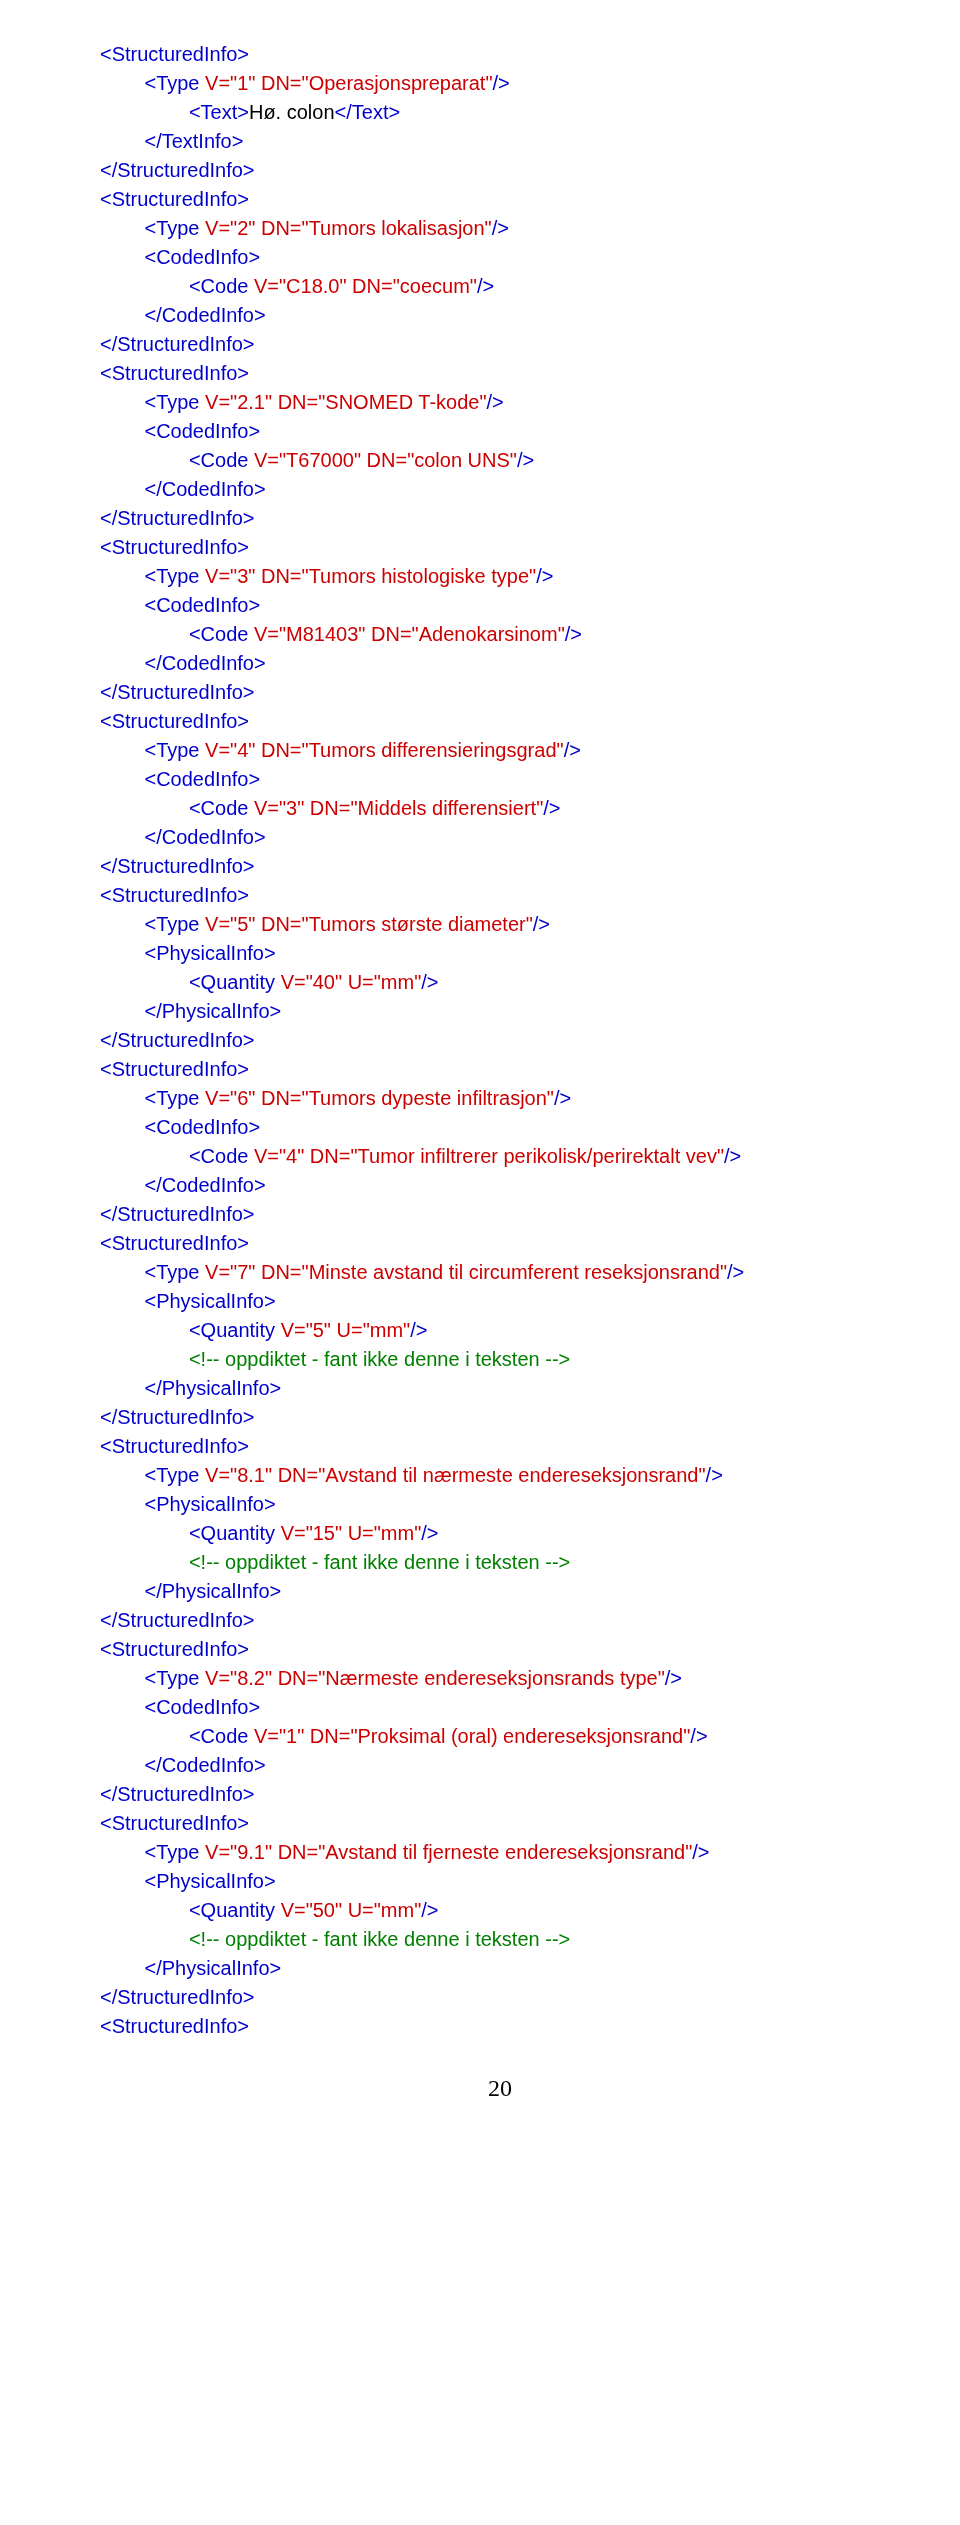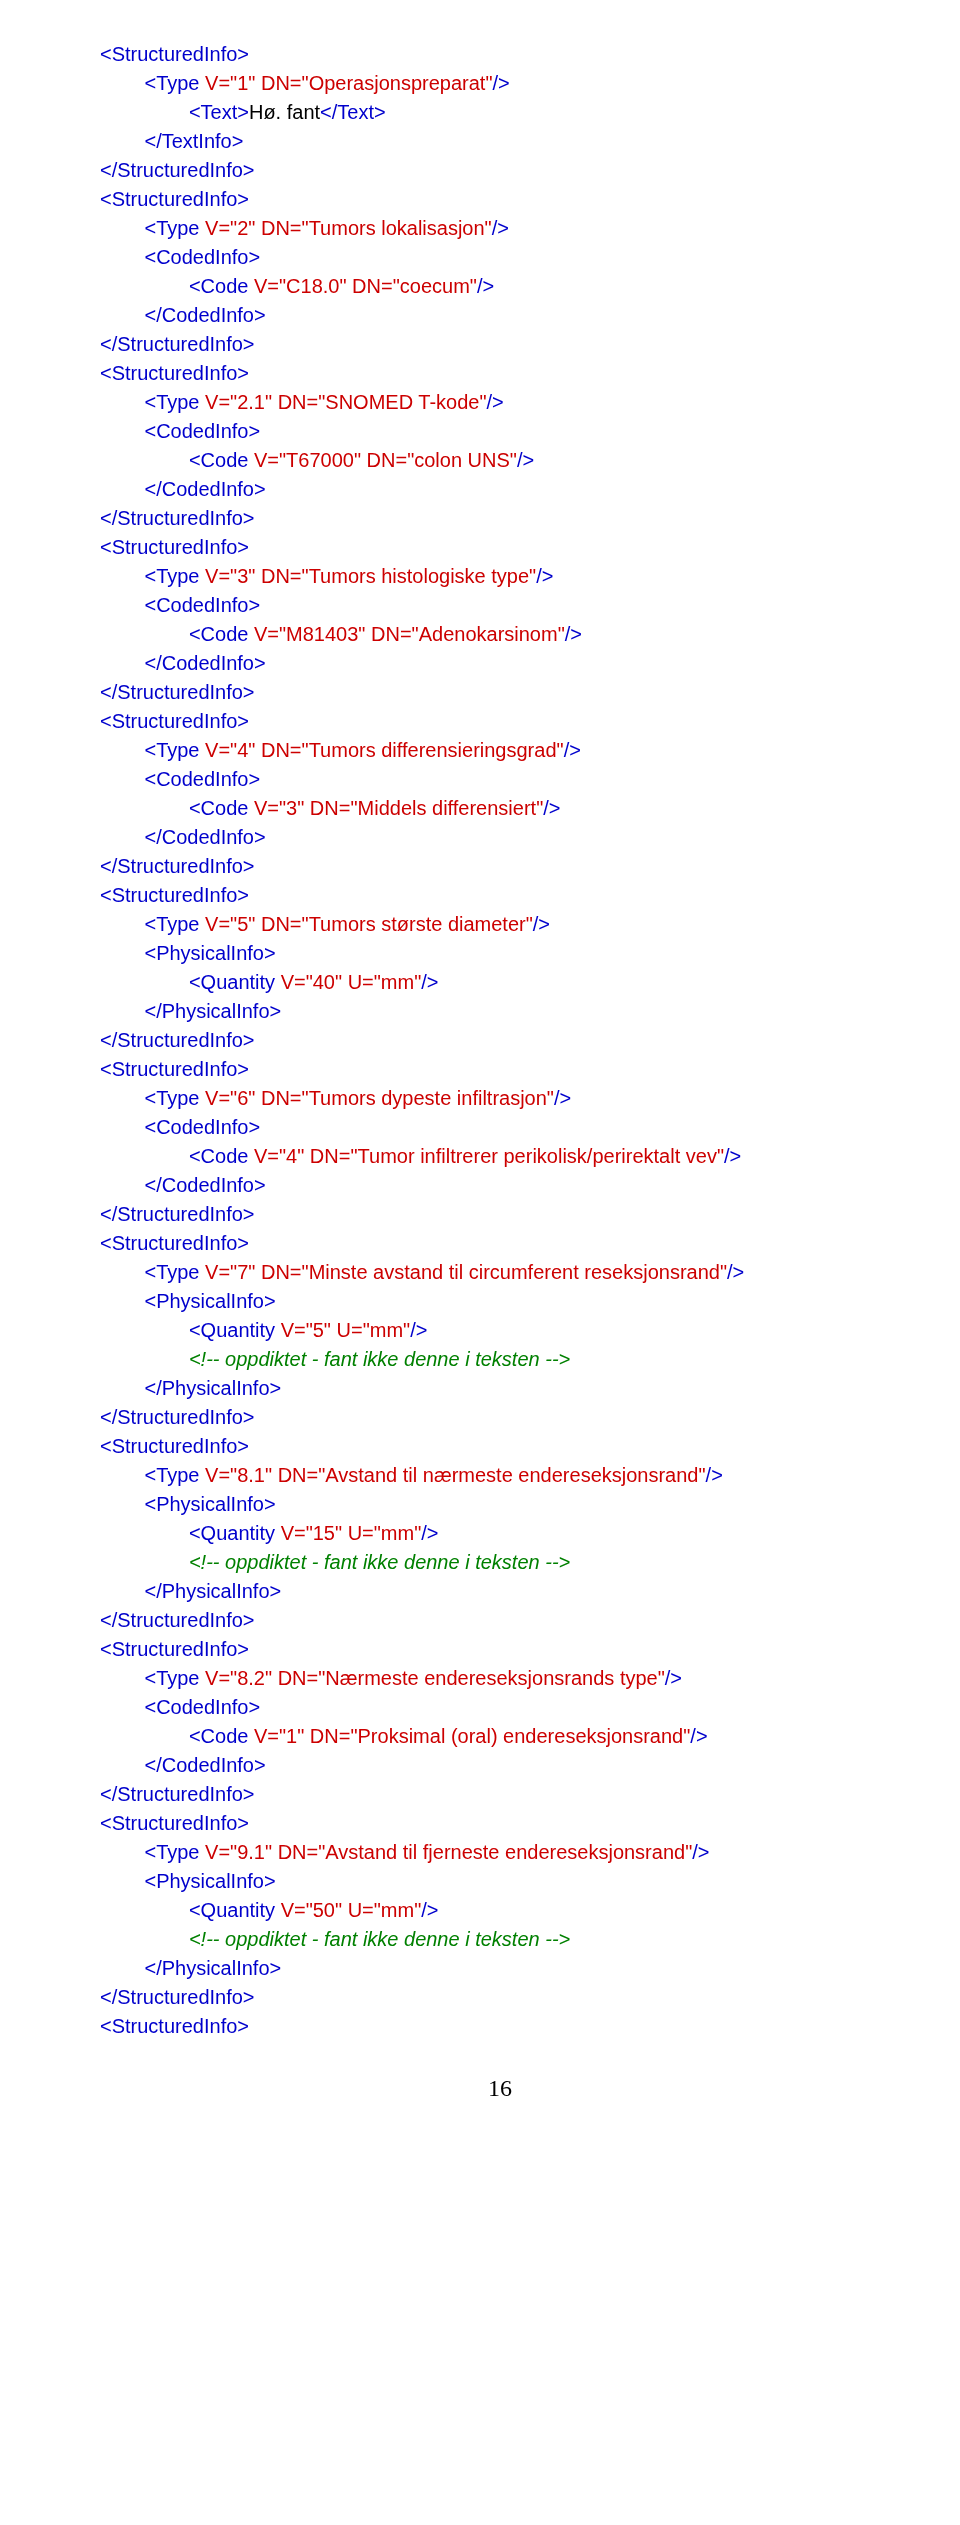--- a/index.html
+++ b/index.html
@@ -12,36 +12,36 @@
     width: 960px;
     box-sizing: border-box;
   }
   .line {
     white-space: pre;
     color: #000;
   }
   .tag { color: #0000cc; }
   .attr { color: #cc0000; }
   .txt { color: #000; }
-  .comment { color: #008000; font-style: italic; }
+  .comment { color: #008000; }
   .page-num {
     text-align: center;
     margin-top: 30px;
     font-family: "Times New Roman", serif;
     font-size: 24px;
     color: #000;
   }
 </style>
 </head>
 <body>
 
 <div id="code-block">
     <div class="line"><span class="tag">&lt;StructuredInfo&gt;</span></div>
     <div class="line">        <span class="tag">&lt;Type </span><span class="attr">V="1" DN="Operasjonspreparat"</span><span class="tag">/&gt;</span></div>
-    <div class="line">                <span class="tag">&lt;Text&gt;</span><span class="txt">Hø. fant</span><span class="tag">&lt;/Text&gt;</span></div>
+    <div class="line">                <span class="tag">&lt;Text&gt;</span><span class="txt">Hø. colon</span><span class="tag">&lt;/Text&gt;</span></div>
     <div class="line">        <span class="tag">&lt;/TextInfo&gt;</span></div>
     <div class="line"><span class="tag">&lt;/StructuredInfo&gt;</span></div>
     <div class="line"><span class="tag">&lt;StructuredInfo&gt;</span></div>
     <div class="line">        <span class="tag">&lt;Type </span><span class="attr">V="2" DN="Tumors lokalisasjon"</span><span class="tag">/&gt;</span></div>
     <div class="line">        <span class="tag">&lt;CodedInfo&gt;</span></div>
     <div class="line">                <span class="tag">&lt;Code </span><span class="attr">V="C18.0" DN="coecum"</span><span class="tag">/&gt;</span></div>
     <div class="line">        <span class="tag">&lt;/CodedInfo&gt;</span></div>
     <div class="line"><span class="tag">&lt;/StructuredInfo&gt;</span></div>
     <div class="line"><span class="tag">&lt;StructuredInfo&gt;</span></div>
     <div class="line">        <span class="tag">&lt;Type </span><span class="attr">V="2.1" DN="SNOMED T-kode"</span><span class="tag">/&gt;</span></div>
@@ -96,13 +96,13 @@
     <div class="line"><span class="tag">&lt;StructuredInfo&gt;</span></div>
     <div class="line">        <span class="tag">&lt;Type </span><span class="attr">V="9.1" DN="Avstand til fjerneste endereseksjonsrand"</span><span class="tag">/&gt;</span></div>
     <div class="line">        <span class="tag">&lt;PhysicalInfo&gt;</span></div>
     <div class="line">                <span class="tag">&lt;Quantity </span><span class="attr">V="50" U="mm"</span><span class="tag">/&gt;</span></div>
     <div class="line">                <span class="comment">&lt;!-- oppdiktet - fant ikke denne i teksten --&gt;</span></div>
     <div class="line">        <span class="tag">&lt;/PhysicalInfo&gt;</span></div>
     <div class="line"><span class="tag">&lt;/StructuredInfo&gt;</span></div>
     <div class="line"><span class="tag">&lt;StructuredInfo&gt;</span></div>
   </div>
 
-<div class="page-num">16</div>
+<div class="page-num">20</div>
 
 </body></html>

